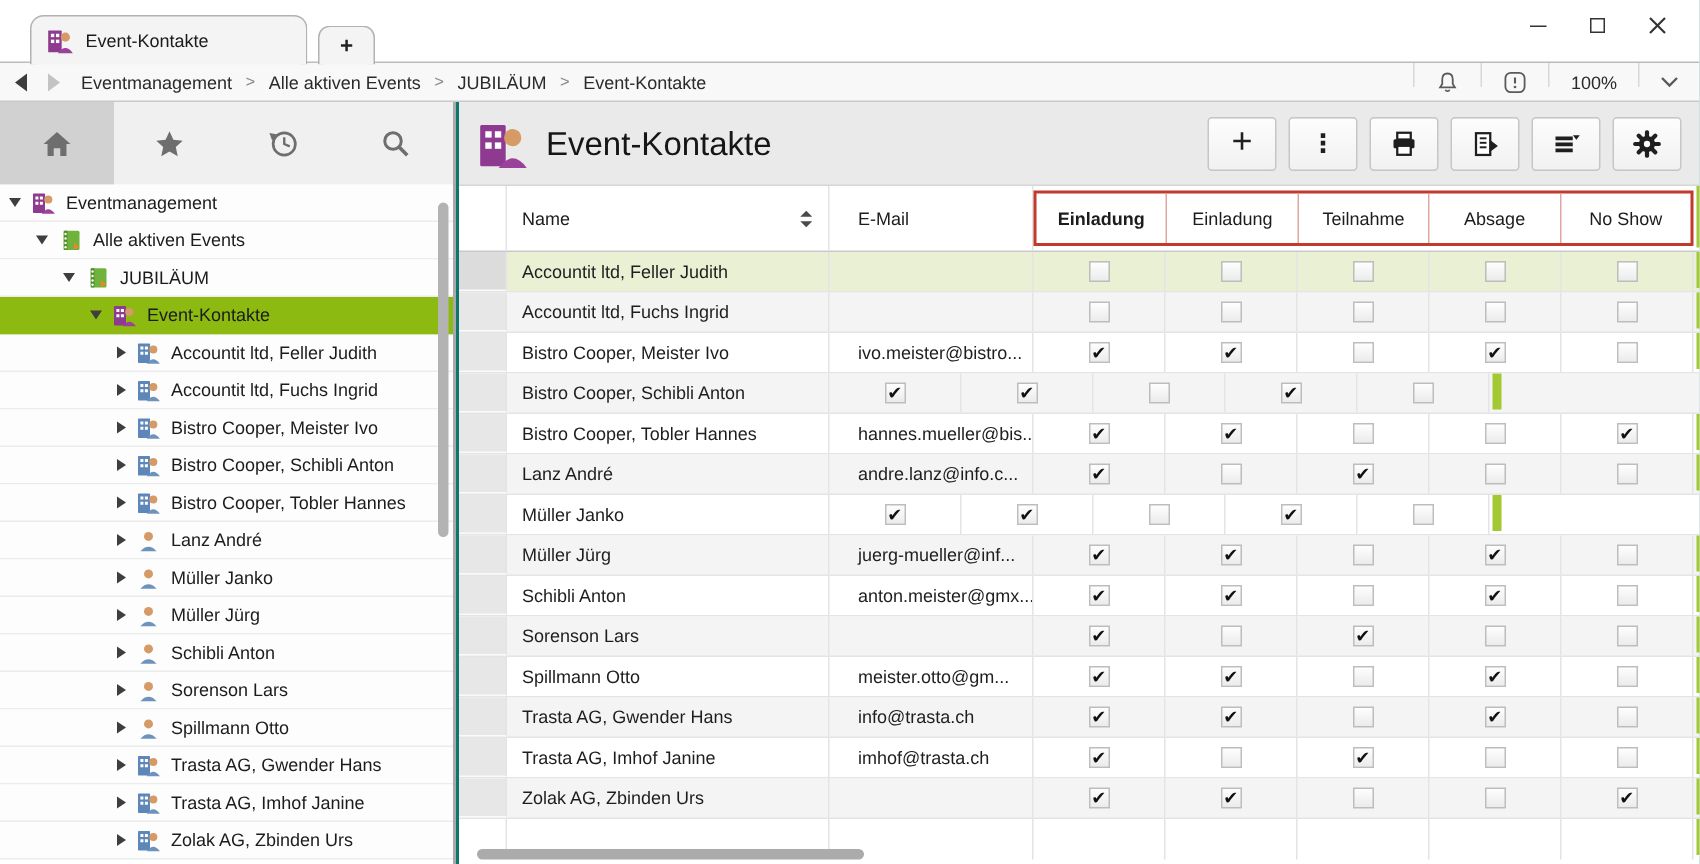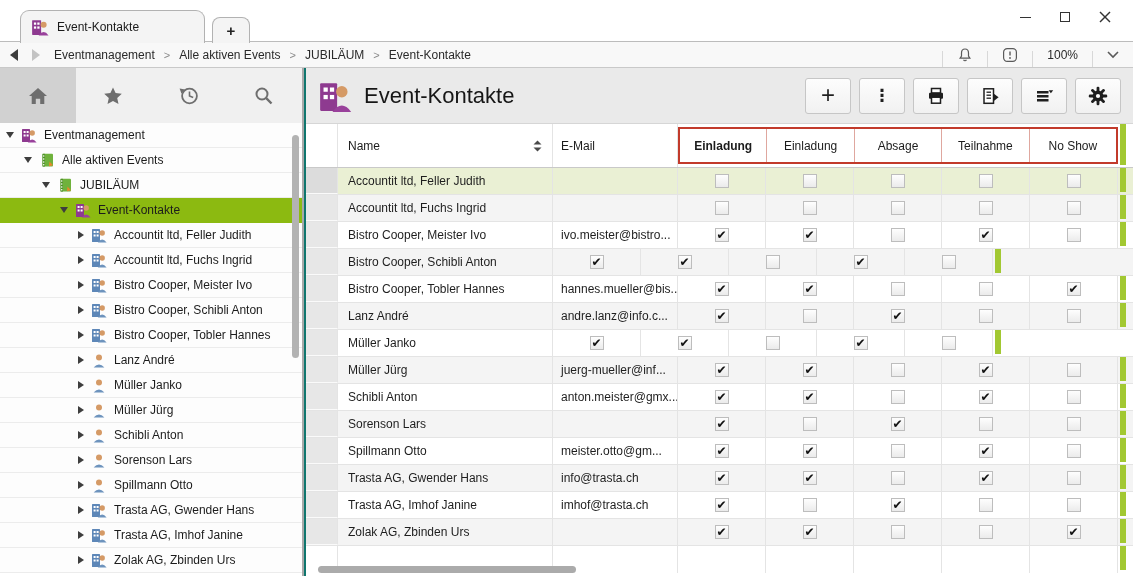--- a/index.html
+++ b/index.html
@@ -26,21 +26,21 @@
   .breadcrumb-bar { position:absolute; left:0; top:42px; width:100%; height:26px; background:#f8f8f8;
     border-bottom:1px solid #c9c9c9; display:flex; align-items:center; font-size:12px; color:#2a2a2a; }
   .nav-arrows { display:flex; align-items:center; gap:14px; padding:0 14px 0 10px; }
   .tri-left { width:0; height:0; border-top:6px solid transparent; border-bottom:6px solid transparent;
     border-right:8px solid #3c3c3c; }
   .tri-right { width:0; height:0; border-top:6px solid transparent; border-bottom:6px solid transparent;
     border-left:8px solid #c3c3c3; }
   .crumbs { display:flex; align-items:center; gap:9px; }
   .crumb { cursor:default; }
   .crumb-sep { color:#8a8a8a; font-size:11px; }
-  .bc-right { margin-left:auto; display:flex; align-items:flex-end; height:100%; }
+  .bc-right { margin-left:auto; display:flex; align-items:flex-start; height:100%; }
   .bc-sep { width:1px; height:16px; background:#d8d8d8; }
   .bc-item { padding:0 14px; display:flex; align-items:center; height:100%; }
   .zoom-text { font-size:12px; color:#2a2a2a; }
 
   
   .sidebar { position:absolute; left:0; top:68px; width:304px; bottom:0; background:#fff;
     border-right:2px solid #a9a9a9; }
   .nav-tabs { position:absolute; left:0; top:0; width:100%; height:55px; background:#f0f0f0;
     display:flex; }
   .nav-tab { flex:1; display:flex; align-items:center; justify-content:center; }
@@ -67,21 +67,21 @@
     border:1px solid #c6c6c6; border-radius:3px; display:flex; align-items:center; justify-content:center; }
   .plus-glyph { font-size:24px; font-weight:400; color:#1f1f1f; line-height:1; margin-top:-2px; }
   .kebab-glyph { font-size:17px; font-weight:bold; color:#1f1f1f; letter-spacing:0; }
 
   
   .table-area { position:absolute; left:0; top:56px; right:0; bottom:0; background:#fff; }
   .thead { display:flex; height:44px; border-bottom:1px solid #c9c9c9; align-items:stretch; background:#fff; }
   .cell { border-right:1px solid #e4e4e4; }
   .col-rowhead { width:32px; flex:none; }
   .col-name { width:215px; flex:none; display:flex; align-items:center; padding:0 10px; font-size:12px; }
-  .col-email { width:125px; flex:none; display:flex; align-items:center; padding:0 8px; font-size:12px; }
+  .col-email { width:125px; flex:none; display:flex; align-items:center; padding:0 8px; font-size:12px;margin-left:11px; }
   .col-check { width:88px; flex:none; display:flex; align-items:center; justify-content:center; }
   .thead .col-name { justify-content:space-between; color:#1c1c1c; }
   .thead .col-email { color:#1c1c1c; }
   .flag-group { width:440px; flex:none; margin:3px 0; border:2px solid #c23a2b; display:flex; }
   .flag-cell { flex:1; display:flex; align-items:center; justify-content:center; font-size:12px; color:#1c1c1c;
     border-left:1px solid #dfa79f; }
   .flag-cell:first-child { border-left:none;font-weight:bold; }
   .trow { display:flex; height:27px; border-bottom:1px solid #e4e4e4; background:#fff; align-items:stretch; }
   .trow.alt { background:#f4f4f4; }
   .trow.selected { background:#eaf0d4; }
@@ -547,22 +547,22 @@
                 <polygon points="0.5,7.5 8.5,7.5 4.5,11.5" fill="#4a4a4a"></polygon>
               </svg>
           </span>
         </div>
         <div class="cell col-email">
           <span>E-Mail</span>
         </div>
         <div class="flag-group">
           <div class="flag-cell">Einladung</div>
           <div class="flag-cell">Einladung</div>
+          <div class="flag-cell">Teilnahme</div>
           <div class="flag-cell">Absage</div>
-          <div class="flag-cell">Teilnahme</div>
           <div class="flag-cell">No Show</div>
         </div>
         <div class="row-accent"></div>
       </div>
       <div id="table-body">
           <div class="trow selected">
             <div class="cell col-rowhead"></div>
             <div class="cell col-name">Accountit ltd, Feller Judith</div>
             <div class="cell col-email"></div>
             <div class="cell col-check">

